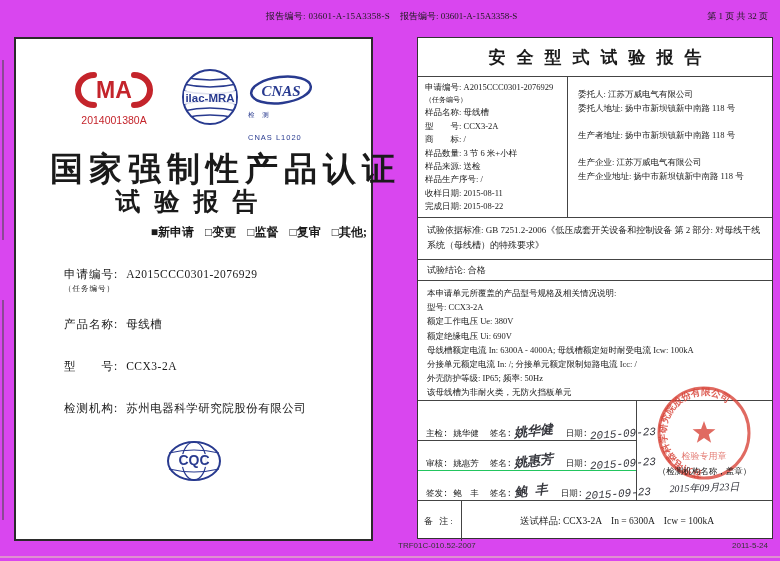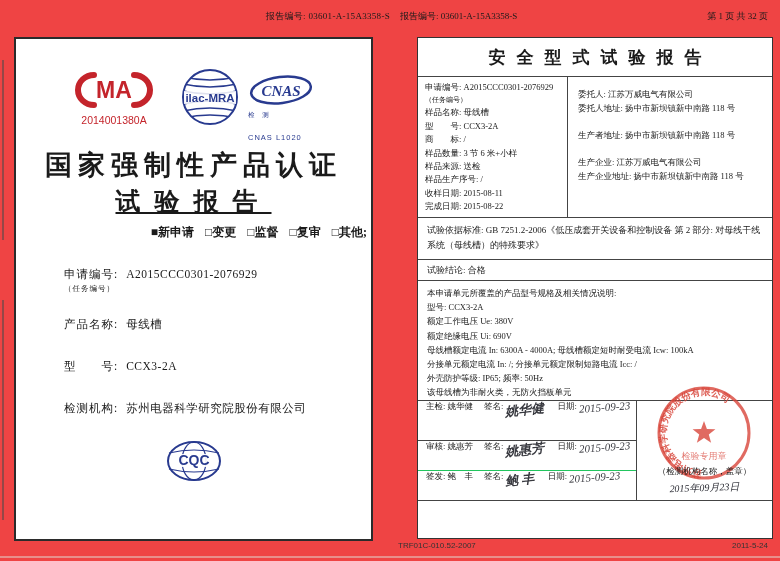--- a/index.html
+++ b/index.html
@@ -1,33 +1,33 @@
 <!DOCTYPE html>
 <html><head>
 <meta charset="utf-8">
 <style>
   html,body{margin:0;padding:0;background:#ffffff;}
-  .canvas{position:relative;width:780px;height:561px;background:#ef4444;overflow:hidden;
+  .canvas{position:relative;width:780px;height:561px;background:#d946ef;overflow:hidden;
           font-family:"Liberation Serif","DejaVu Serif",serif;color:#1a1a1a;}
   
   .page-left{position:absolute;left:14px;top:37px;width:355px;height:500px;border:2px solid #2b2b2b;background:#fff;}
   .page-right{position:absolute;left:417px;top:37px;width:354px;height:500px;border:1.5px solid #333;background:#fff;}
   .lp-report{position:absolute;top:10px;left:160px;width:230px;text-align:right;font-size:9px;letter-spacing:.3px;}
   .rp-report{position:absolute;top:10px;left:400px;font-size:9px;}
   .rp-page{position:absolute;top:10px;right:12px;font-size:9px;}
   
   .logo-row{position:absolute;left:0;top:28px;width:100%;height:66px;}
   .cma-wrap{position:absolute;left:52px;top:4px;width:92px;text-align:center;}
   .cma-num{color:#c4242b;font-size:10.5px;font-family:"Liberation Sans",sans-serif;margin-top:1px;}
   .ilac-wrap{position:absolute;left:164px;top:0px;width:60px;height:60px;}
   .cnas-wrap{position:absolute;left:232px;top:6px;width:72px;}
   .cnas-sub{color:#283a8f;font-size:6.5px;letter-spacing:3px;font-family:"Liberation Sans",sans-serif;}
   .cnas-code{color:#283a8f;font-size:7.5px;font-family:"Liberation Sans",sans-serif;letter-spacing:1px;margin-top:13px;}
-  .lp-title1{position:absolute;top:108px;left:0;width:100%;text-align:center;font-size:27px;font-weight:bold;letter-spacing:6px;}
-  .lp-title2{position:absolute;top:146px;left:0;width:100%;text-align:center;font-size:25px;font-weight:bold;letter-spacing:14px;text-decoration:underline;}
+  .lp-title1{position:absolute;top:108px;left:0;width:100%;text-align:center;font-size:33px;font-weight:bold;letter-spacing:6px;padding-left:32px;}
+  .lp-title2{position:absolute;top:146px;left:0;width:100%;text-align:center;font-size:25px;font-weight:bold;letter-spacing:14px;}
   .lp-checks{position:absolute;top:185px;left:0;width:100%;text-align:right;font-size:12px;font-weight:bold;}
   .lp-checks span{margin:0 4px;}
   .lp-fields{position:absolute;top:228px;left:48px;width:280px;}
   .lp-field{margin-bottom:0;font-size:11.5px;letter-spacing:1px;}
   .lp-field .val{margin-left:8px;letter-spacing:.5px;}
   .lp-note{font-size:7.5px;letter-spacing:1px;margin-top:2px;}
   .f1{position:absolute;top:0px;}
   .f2{position:absolute;top:50px;}
   .f3{position:absolute;top:92px;}
   .f4{position:absolute;top:134px;}
@@ -41,21 +41,21 @@
   .rp-info-l .il.tiny{font-size:7px;line-height:12px;}
   .rp-info-r{flex:1;padding:10px 0 0 10px;box-sizing:border-box;}
   .rp-info-r .pl{font-size:8.5px;line-height:14px;white-space:nowrap;}
   .rp-info-r .gap{margin-bottom:13px;}
   .rp-standard{height:42px;border-bottom:1px solid #444;padding:5px 9px 0 9px;box-sizing:border-box;font-size:9px;line-height:15px;}
   .rp-conclusion{height:21px;border-bottom:1px solid #444;padding:4px 9px 0 9px;box-sizing:border-box;font-size:9px;}
   .rp-coverage{height:120px;border-bottom:1px solid #444;padding:5px 9px 0 9px;box-sizing:border-box;}
   .rp-coverage .cl{font-size:8.5px;line-height:14.2px;white-space:nowrap;}
   .rp-sign{height:99px;border-bottom:1px solid #444;display:flex;position:relative;}
   .rp-sign-l{width:218px;border-right:1px solid #444;display:flex;flex-direction:column;}
-  .sig-row{display:flex;align-items:flex-start;padding-left:8px;font-size:8.5px;white-space:nowrap;box-sizing:border-box;}
+  .sig-row{display:flex;align-items:flex-end;padding-left:8px;font-size:8.5px;white-space:nowrap;box-sizing:border-box;font-family:Liberation Mono, monospace;}
   .sig-row.r1{height:40px;border-bottom:1px solid #444;}
   .sig-row.r2{height:30px;border-bottom:1px solid #22c55e;}
   .sig-row.r3{height:29px;}
   .sig-label{margin-left:11px;}
   .hand{display:inline-block;font-style:italic;font-weight:bold;font-size:13px;transform:rotate(-6deg);color:#23242b;opacity:.9;margin:0 2px;}
   .hand-date{display:inline-block;font-style:italic;font-size:11px;transform:rotate(-4deg);color:#23242b;opacity:.9;margin-left:2px;}
   .rp-seal-cell{flex:1;position:relative;overflow:visible;}
   .seal-svg{position:absolute;left:12px;top:-18px;}
   .seal-caption{position:absolute;bottom:22px;left:0;width:100%;text-align:center;font-size:8.5px;}
   .seal-date{position:absolute;bottom:5px;left:0;width:100%;text-align:center;font-style:italic;font-size:10px;color:#2a2b33;transform:rotate(-2deg);}
@@ -238,18 +238,22 @@
             <textPath href="#ringPath" startOffset="2">苏州电器科学研究院股份有限公司</textPath>
           </text>
           <polygon points="55,38 57.9,46 66.4,46.3 59.8,51.5 62.1,59.7 55,55 47.9,59.7 50.2,51.5 43.6,46.3 52.1,46" fill="#d8453a" opacity="0.8"></polygon>
           <text x="55" y="76" text-anchor="middle" font-size="9" fill="#d8453a" opacity="0.7">检验专用章</text>
         </svg>
         <div class="seal-caption">（检测机构名称，盖章）</div>
         <div class="seal-date">2015年09月23日</div>
       </div>
     </div>
 
+    <div class="rp-remark">
+      <div class="rp-remark-label">备 注:</div>
+      <div class="rp-remark-val">送试样品: CCX3-2A　In = 6300A　Icw = 100kA</div>
+    </div>
   </div>
 
   <div class="footer-l">TRF01C-010.52-2007</div>
   <div class="footer-r">2011-5-24</div>
 
 </div>
 
 </body></html>

